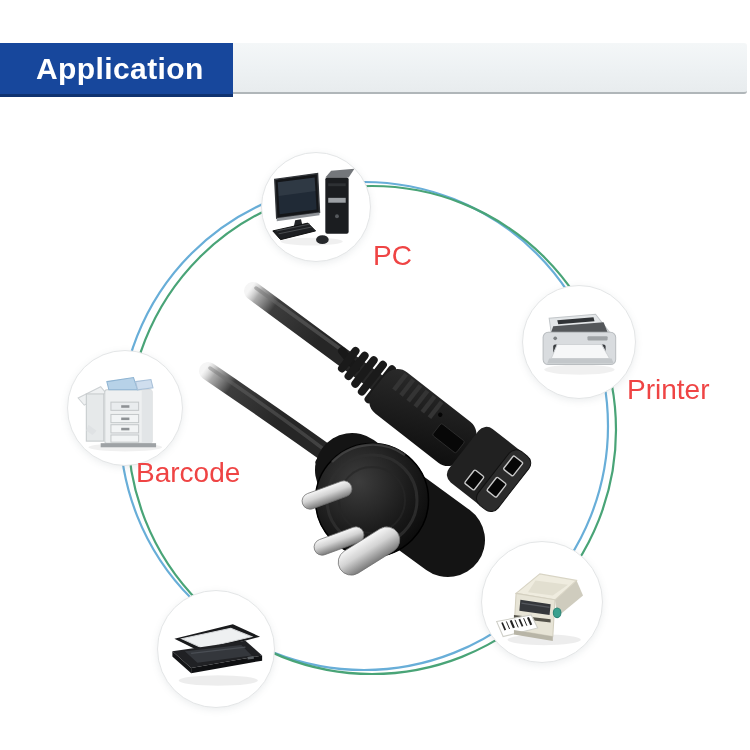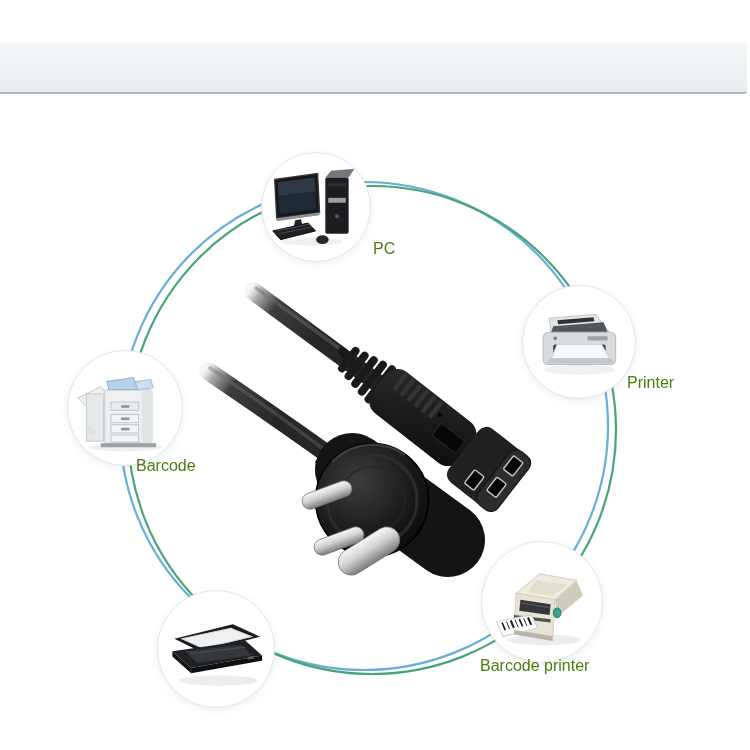--- a/index.html
+++ b/index.html
@@ -19,33 +19,36 @@
   .device{position:absolute;background:#ffffff;border:1px solid #e4e6e7;border-radius:50%;
       box-shadow:0 2px 7px rgba(110,120,130,.13);
       display:flex;align-items:center;justify-content:center;}
   .device svg{width:90%;height:90%;}
   .dev-pc{left:261px;top:152px;width:108px;height:108px;}
   .dev-printer{left:522px;top:285px;width:112px;height:112px;}
   .dev-copier{left:67px;top:350px;width:114px;height:114px;}
   .dev-scanner{left:157px;top:590px;width:116px;height:116px;}
   .dev-barcode{left:481px;top:541px;width:120px;height:120px;}
   
-  .dev-label{position:absolute;font-size:16px;color:#4d7c0f;white-space:nowrap;}
+  .dev-label{position:absolute;font-size:28px;color:#ef4444;white-space:nowrap;}
   .lbl-pc{left:373px;top:240px;}
   .lbl-printer{left:627px;top:374px;}
   .lbl-copier{left:136px;top:457px;}
   .lbl-scanner{left:241px;top:686px;}
   .lbl-barcode{left:480px;top:657px;}
 </style>
 </head>
 <body>
 
 <div class="stage">
 
   <div class="header-bar"></div>
+  <div class="header-accent">
+    <span class="title">Application</span>
+  </div>
 
   <svg class="layer" width="750" height="750" viewBox="0 0 750 750">
     <circle cx="364" cy="426" r="244" fill="none" stroke="#68aed8" stroke-width="2.2"></circle>
     <circle cx="372" cy="430" r="244" fill="none" stroke="#49a477" stroke-width="2.2"></circle>
   </svg>
 
   <svg class="layer" width="750" height="750" viewBox="0 0 750 750">
     <defs>
       <linearGradient id="fadeUp" gradientUnits="userSpaceOnUse" x1="250" y1="289" x2="320" y2="339">
         <stop offset="0" stop-color="#bdbdbd" stop-opacity="0.15"></stop>
@@ -234,15 +237,14 @@
         <line x1="33" y1="65" x2="36" y2="72" stroke-width="0.9"></line>
         <line x1="37" y1="64.2" x2="40" y2="71.2" stroke-width="2"></line>
       </g>
       <polygon points="24,76 60,82 60,86 24,80" fill="#b8b5a7"></polygon>
     </svg>
   </div>
 
   <div class="dev-label lbl-pc">PC</div>
   <div class="dev-label lbl-printer">Printer</div>
   <div class="dev-label lbl-copier">Barcode</div>
-  <div class="dev-label lbl-barcode">Barcode printer</div>
 
 </div>
 
 </body></html>

